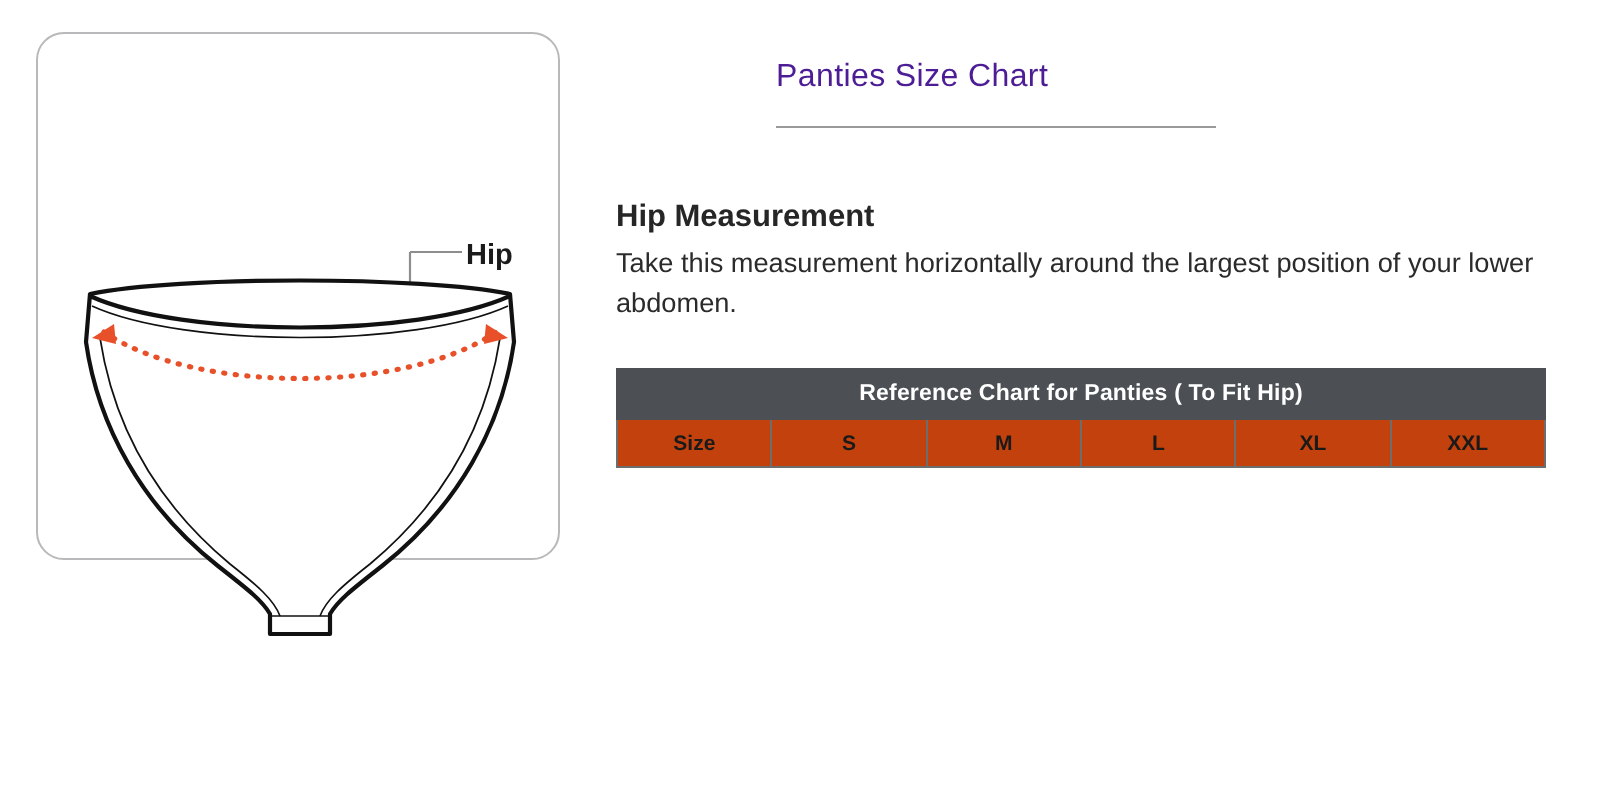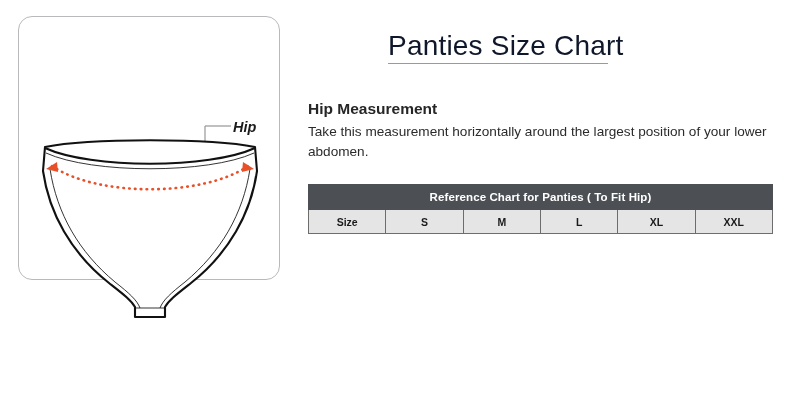--- a/index.html
+++ b/index.html
@@ -23,21 +23,20 @@
   #illustration-card {
     position: absolute;
     left: 18px;
     top: 16px;
     width: 262px;
     height: 264px;
     border: 1px solid #b9b9bb;
     border-radius: 14px;
     background: #ffffff;
     box-sizing: border-box;
-    font-style: italic;
   }
   #garment-svg {
     position: absolute;
     left: 0;
     top: 0;
     width: 262px;
     height: 368px;
   }
 
   
@@ -46,23 +45,23 @@
     left: 300px;
     top: 0;
     width: 500px;
     height: 400px;
   }
 
   #page-title {
     position: absolute;
     left: 88px;
     top: 30px;
-    font-size: 28px;
+    font-size: 16px;
     font-weight: 400;
-    color: #0f172a;
+    color: #4c1d95;
     letter-spacing: 0.2px;
     white-space: nowrap;
   }
   #title-underline {
     position: absolute;
     left: 88px;
     top: 63px;
     width: 220px;
     height: 1px;
     background: #9a9a9a;
@@ -110,21 +109,21 @@
     background: #4c5055;
     color: #ffffff;
     font-size: 11.5px;
     font-weight: bold;
     height: 24px;
     border: 1px solid #4c5055;
     letter-spacing: 0.1px;
   }
   tr.table-head-row td,
   tr.table-body-row td {
-    background: #e5e5e5;
+    background: #c2410c;
     color: #1a1a1a;
     font-size: 10.5px;
     font-weight: bold;
     height: 23px;
   }
   td.row-label {
     width: 72px;
   }
 </style>
 </head>

